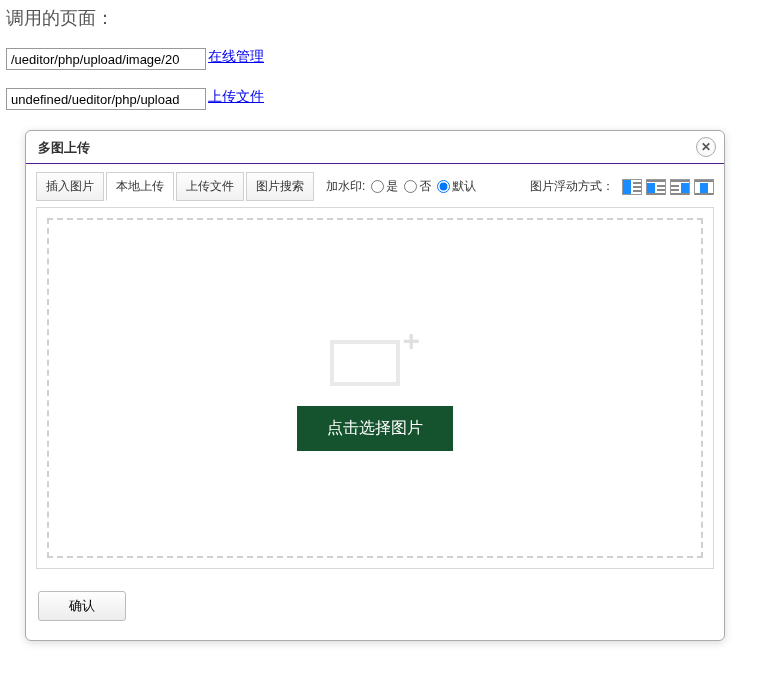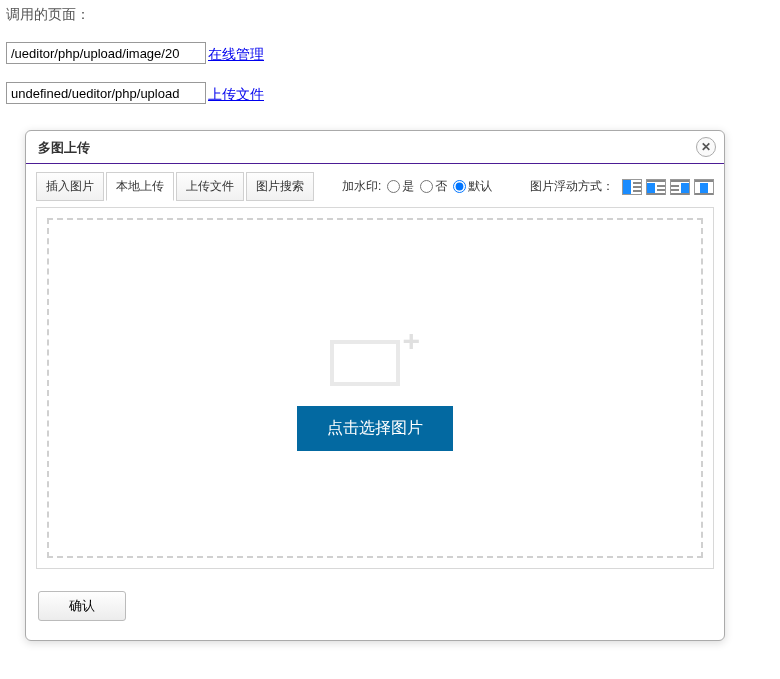--- a/index.html
+++ b/index.html
@@ -6,22 +6,22 @@
 body {
   font-family: "Microsoft YaHei", Arial, sans-serif;
   font-size: 13px;
   background: #fff;
   color: #333;
   width: 780px;
   height: 679px;
   position: relative;
 }
 .page-top { padding: 6px 0 0 6px; }
-.page-label { color: #555; margin-bottom: 18px; font-size: 14px; }
-.row { margin-bottom: 18px; display: flex; align-items: flex-end; }
+.page-label { color: #555; margin-bottom: 18px; font-size: 18px; }
+.row { margin-bottom: 18px; display: flex; align-items: flex-start; }
 .txt-input {
   width: 200px; height: 22px;
   font-size: 13px; padding: 1px 4px;
   border: 1px solid #999;
   font-family: inherit;
 }
 .link { color: #0000EE; text-decoration: underline; margin-left: 2px; cursor: pointer; font-size: 14px; }
 
 .dialog {
   position: absolute;
@@ -60,21 +60,21 @@
   background: linear-gradient(#fdfdfd,#f1f1f1);
   cursor: pointer;
   margin-right: 2px;
 }
 .tab.active {
   background: #fff;
   border-bottom-color: #fff;
   position: relative; z-index: 2; text-align: right;
 }
 .toolbar-right {
-  margin-left: 26px;
+  margin-left: 10px;
   display: flex; align-items: center; gap: 6px;
   flex: 1;
 }
 .wm-label { font-size: 12px; }
 .radio-wrap { display: inline-flex; align-items: center; gap: 2px; font-size: 12px; }
 .radio-wrap input { margin: 0; }
 .spacer { flex: 1; }
 .float-label { font-size: 12px; margin-right: 2px; }
 .float-icons { display: flex; gap: 4px; }
 .float-icon {
@@ -123,21 +123,21 @@
 .placeholder-icon .rect {
   position: absolute; left: 0; bottom: 0;
   width: 70px; height: 46px;
   border: 4px solid #e9e9e9;
 }
 .placeholder-icon .plus {
   position: absolute; right: 0; top: 0;
   color: #e0e0e0; font-size: 30px; font-weight: bold; line-height: 1;
 }
 .pick-btn {
-  background: #0369a1;
+  background: #14532d;
   color: #fff;
   border: none;
   padding: 12px 30px;
   font-size: 16px;
   cursor: pointer;
 }
 .dlg-footer {
   display: flex; justify-content: space-between; gap: 26px;
   padding: 10px 12px 19px 12px;
 }

